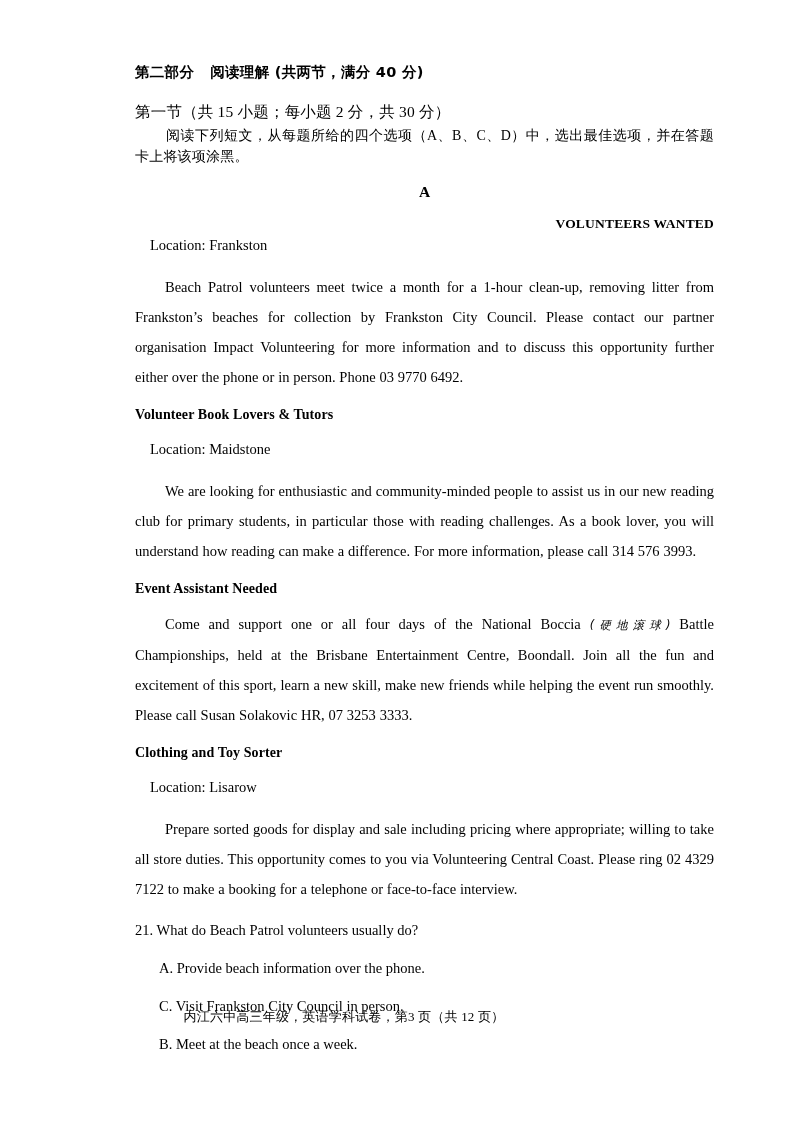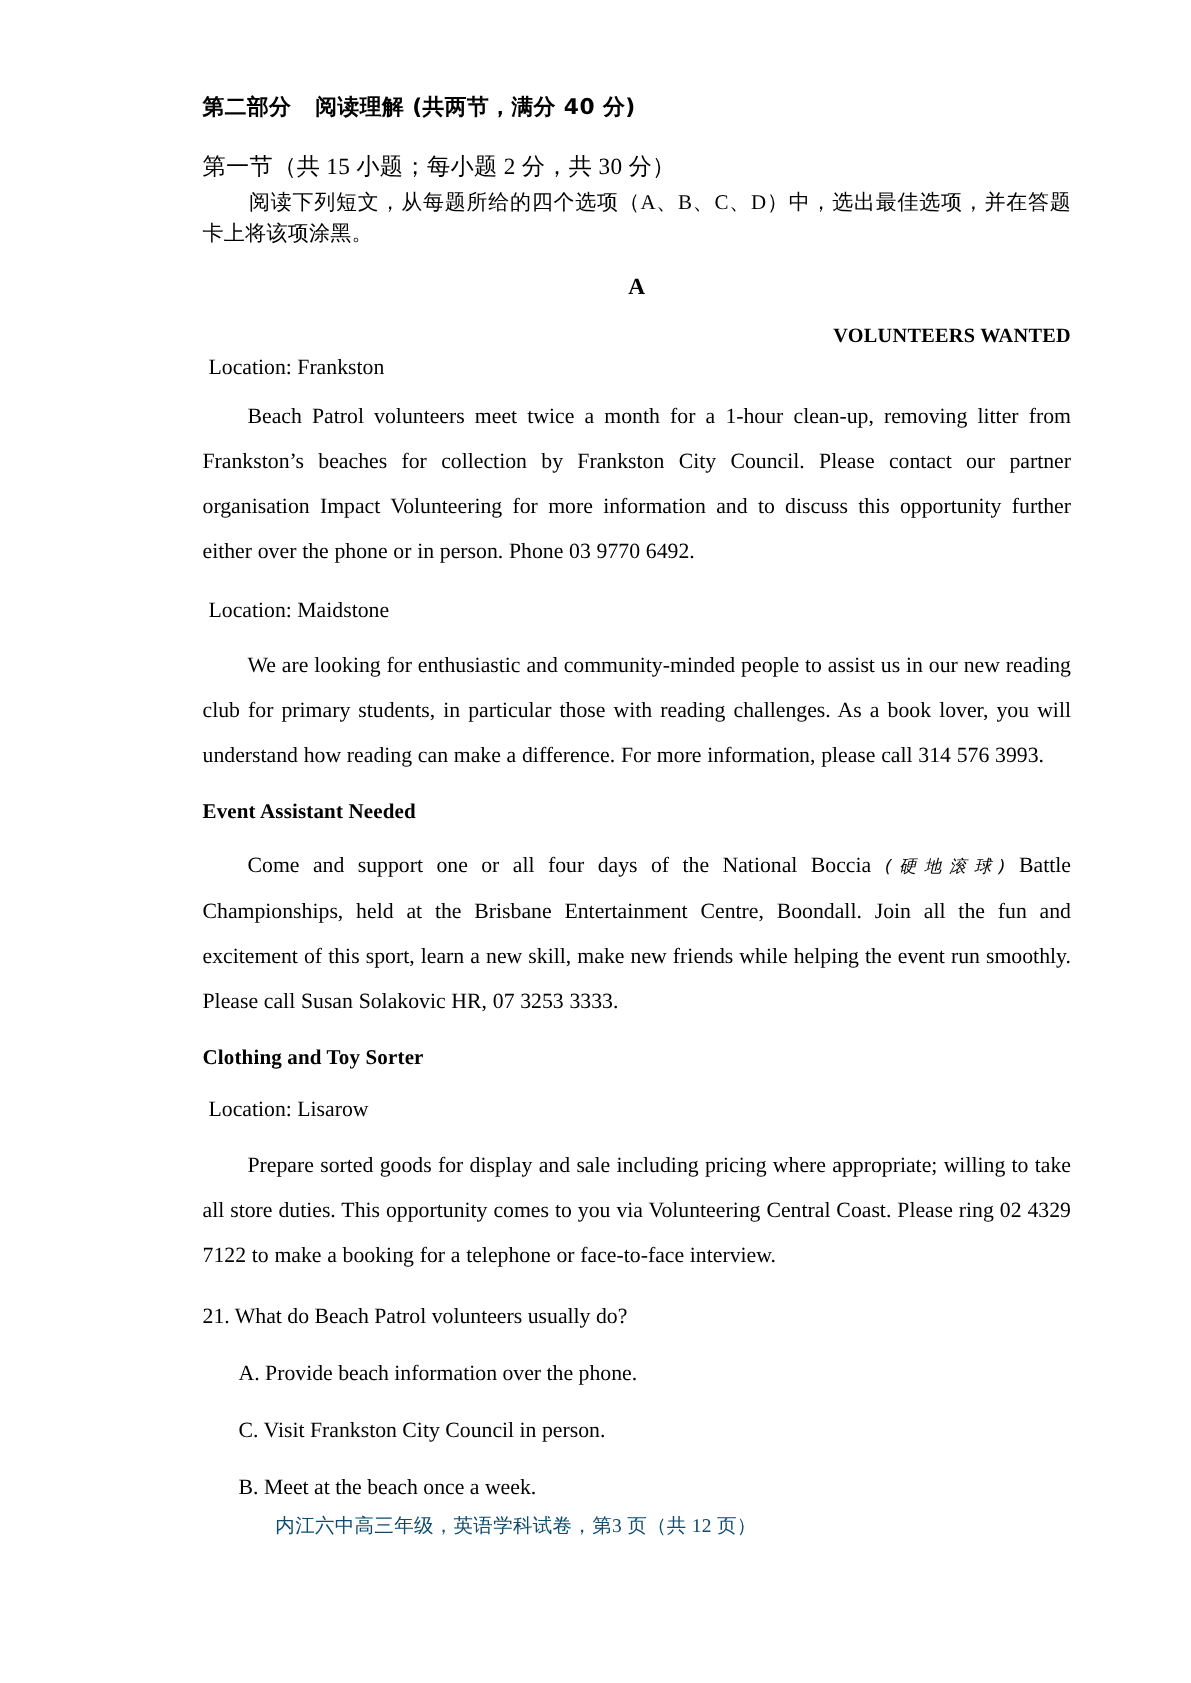--- a/index.html
+++ b/index.html
@@ -85,21 +85,21 @@
   .listing-heading {
     font-size: 14px;
     font-weight: bold;
     line-height: 1.5;
     margin: 0;
     letter-spacing: 0.1px;
   }
   .listing-location {
     font-size: 14.5px;
     line-height: 1.5;
-    margin: 4px;
+    margin: 15px;
   }
   .listing-body {
     font-size: 14.5px;
     line-height: 2.08;
     margin: 0;
     text-align: justify;
     text-indent: 30px;
     word-spacing: 0.2px;
   }
 
@@ -134,21 +134,21 @@
   
   .footer {
     position: absolute;
     left: 0;
     top: 1008px;
     width: 656px;
     text-align: center;
     font-family: "Liberation Serif", "DejaVu Serif", serif;
     font-size: 13px;
     letter-spacing: 0.2px;
-    color: #0c4a6e;
+    color: #000000;
   }
 </style>
 </head>
 <body>
 
 <div class="page">
 
   <div class="content">
 
     <div class="cn-part-title">第二部分   阅读理解 (共两节，满分 40 分)</div>
@@ -160,20 +160,21 @@
     <div class="passage-letter">A</div>
 
     <div class="ad-title">VOLUNTEERS WANTED</div>
 
     <div class="listing first-listing">
       <div class="listing-location">Location: Frankston</div>
       <p class="listing-body"><span>Beach Patrol volunteers meet twice a month for a 1-hour clean-up, removing litter from Frankston’s beaches for collection by Frankston City Council. Please contact our partner organisation Impact Volunteering for more information and to discuss this opportunity further either over the phone or in person. Phone 03 9770 6492.</span></p>
     </div>
 
     <div class="listing spaced-listing">
+      <div class="listing-heading">Volunteer Book Lovers &amp; Tutors</div>
       <div class="listing-location">Location: Maidstone</div>
       <p class="listing-body"><span>We are looking for enthusiastic and community-minded people to assist us in our new reading club for primary students, in particular those with reading challenges. As a book lover, you will understand how reading can make a difference. For more information, please call 314 576 3993.</span></p>
     </div>
 
     <div class="listing spaced-listing">
       <div class="listing-heading">Event Assistant Needed</div>
       <p class="listing-body"><span>Come and support one or all four days of the National Boccia </span><span class="cjk-gloss">(硬地滚球)</span><span> Battle Championships, held at the Brisbane Entertainment Centre, Boondall. Join all the fun and excitement of this sport, learn a new skill, make new friends while helping the event run smoothly. Please call Susan Solakovic HR, 07 3253 3333.</span></p>
     </div>
 
     <div class="listing spaced-listing">

